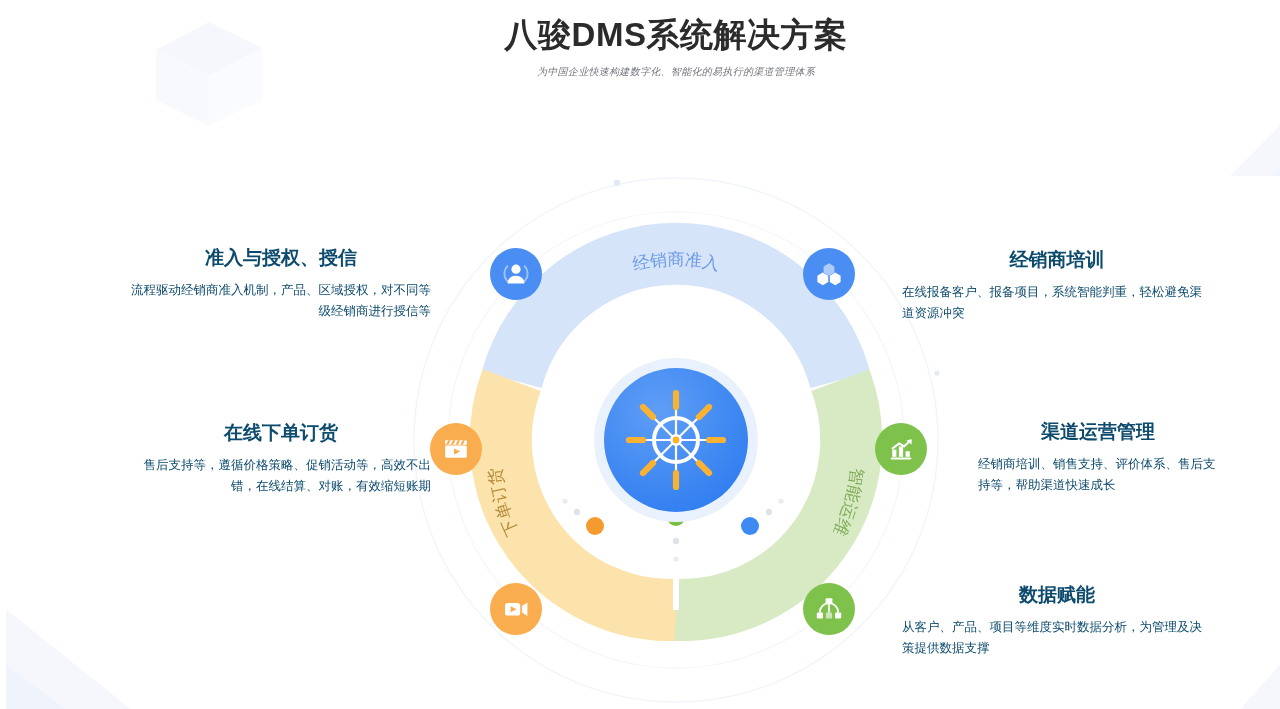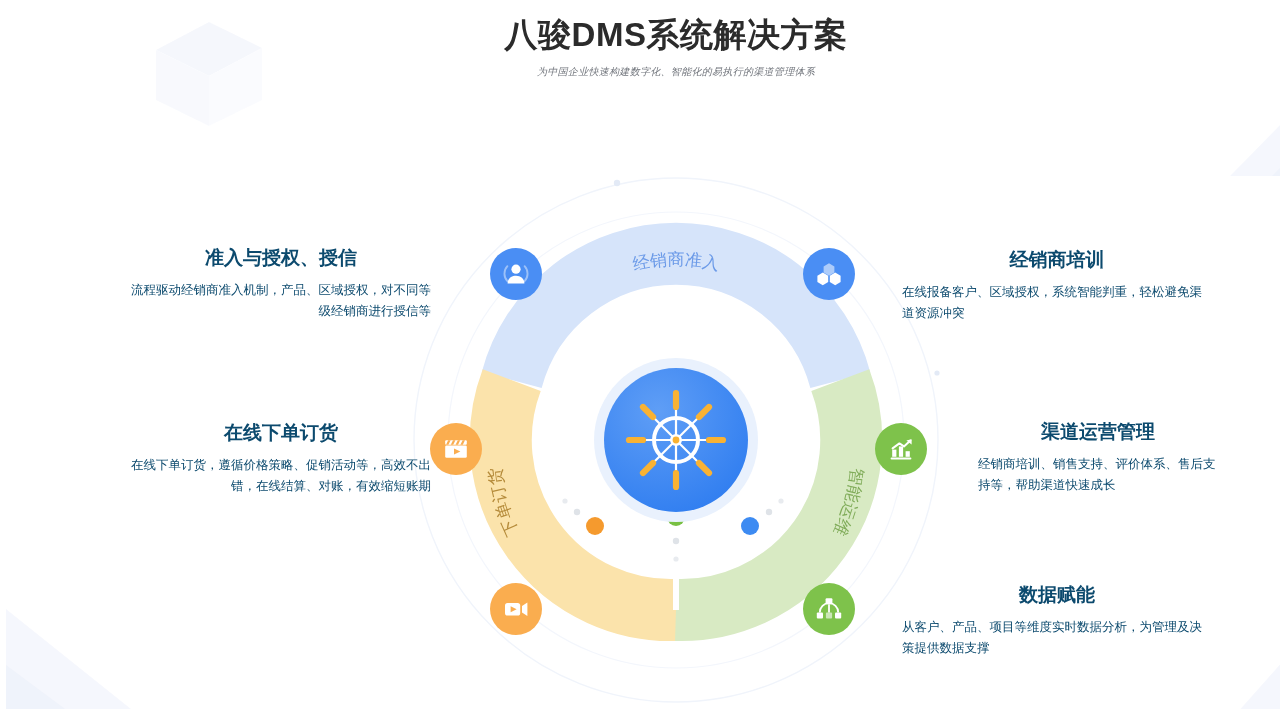--- a/index.html
+++ b/index.html
@@ -247,27 +247,27 @@
     </svg>
   </div>
 
   <div class="feature left" id="feat-access">
     <div class="f-title">准入与授权、授信</div>
     <div class="f-desc">流程驱动经销商准入机制，产品、区域授权，对不同等级经销商进行授信等</div>
   </div>
 
   <div class="feature left" id="feat-order">
     <div class="f-title">在线下单订货</div>
-    <div class="f-desc">在线下单订货，遵循价格策略、促销活动等，高效不出错，在线结算、对账，有效缩短账期</div>
+    <div class="f-desc">售后支持等，遵循价格策略、促销活动等，高效不出错，在线结算、对账，有效缩短账期</div>
   </div>
 
 
   <div class="feature right" id="feat-resource">
     <div class="f-title">经销商培训</div>
-    <div class="f-desc">在线报备客户、区域授权，系统智能判重，轻松避免渠道资源冲突</div>
+    <div class="f-desc">在线报备客户、报备项目，系统智能判重，轻松避免渠道资源冲突</div>
   </div>
 
   <div class="feature right" id="feat-channel">
     <div class="f-title">渠道运营管理</div>
     <div class="f-desc">经销商培训、销售支持、评价体系、售后支持等，帮助渠道快速成长</div>
   </div>
 
   <div class="feature right" id="feat-data">
     <div class="f-title">数据赋能</div>
     <div class="f-desc">从客户、产品、项目等维度实时数据分析，为管理及决策提供数据支撑</div>

